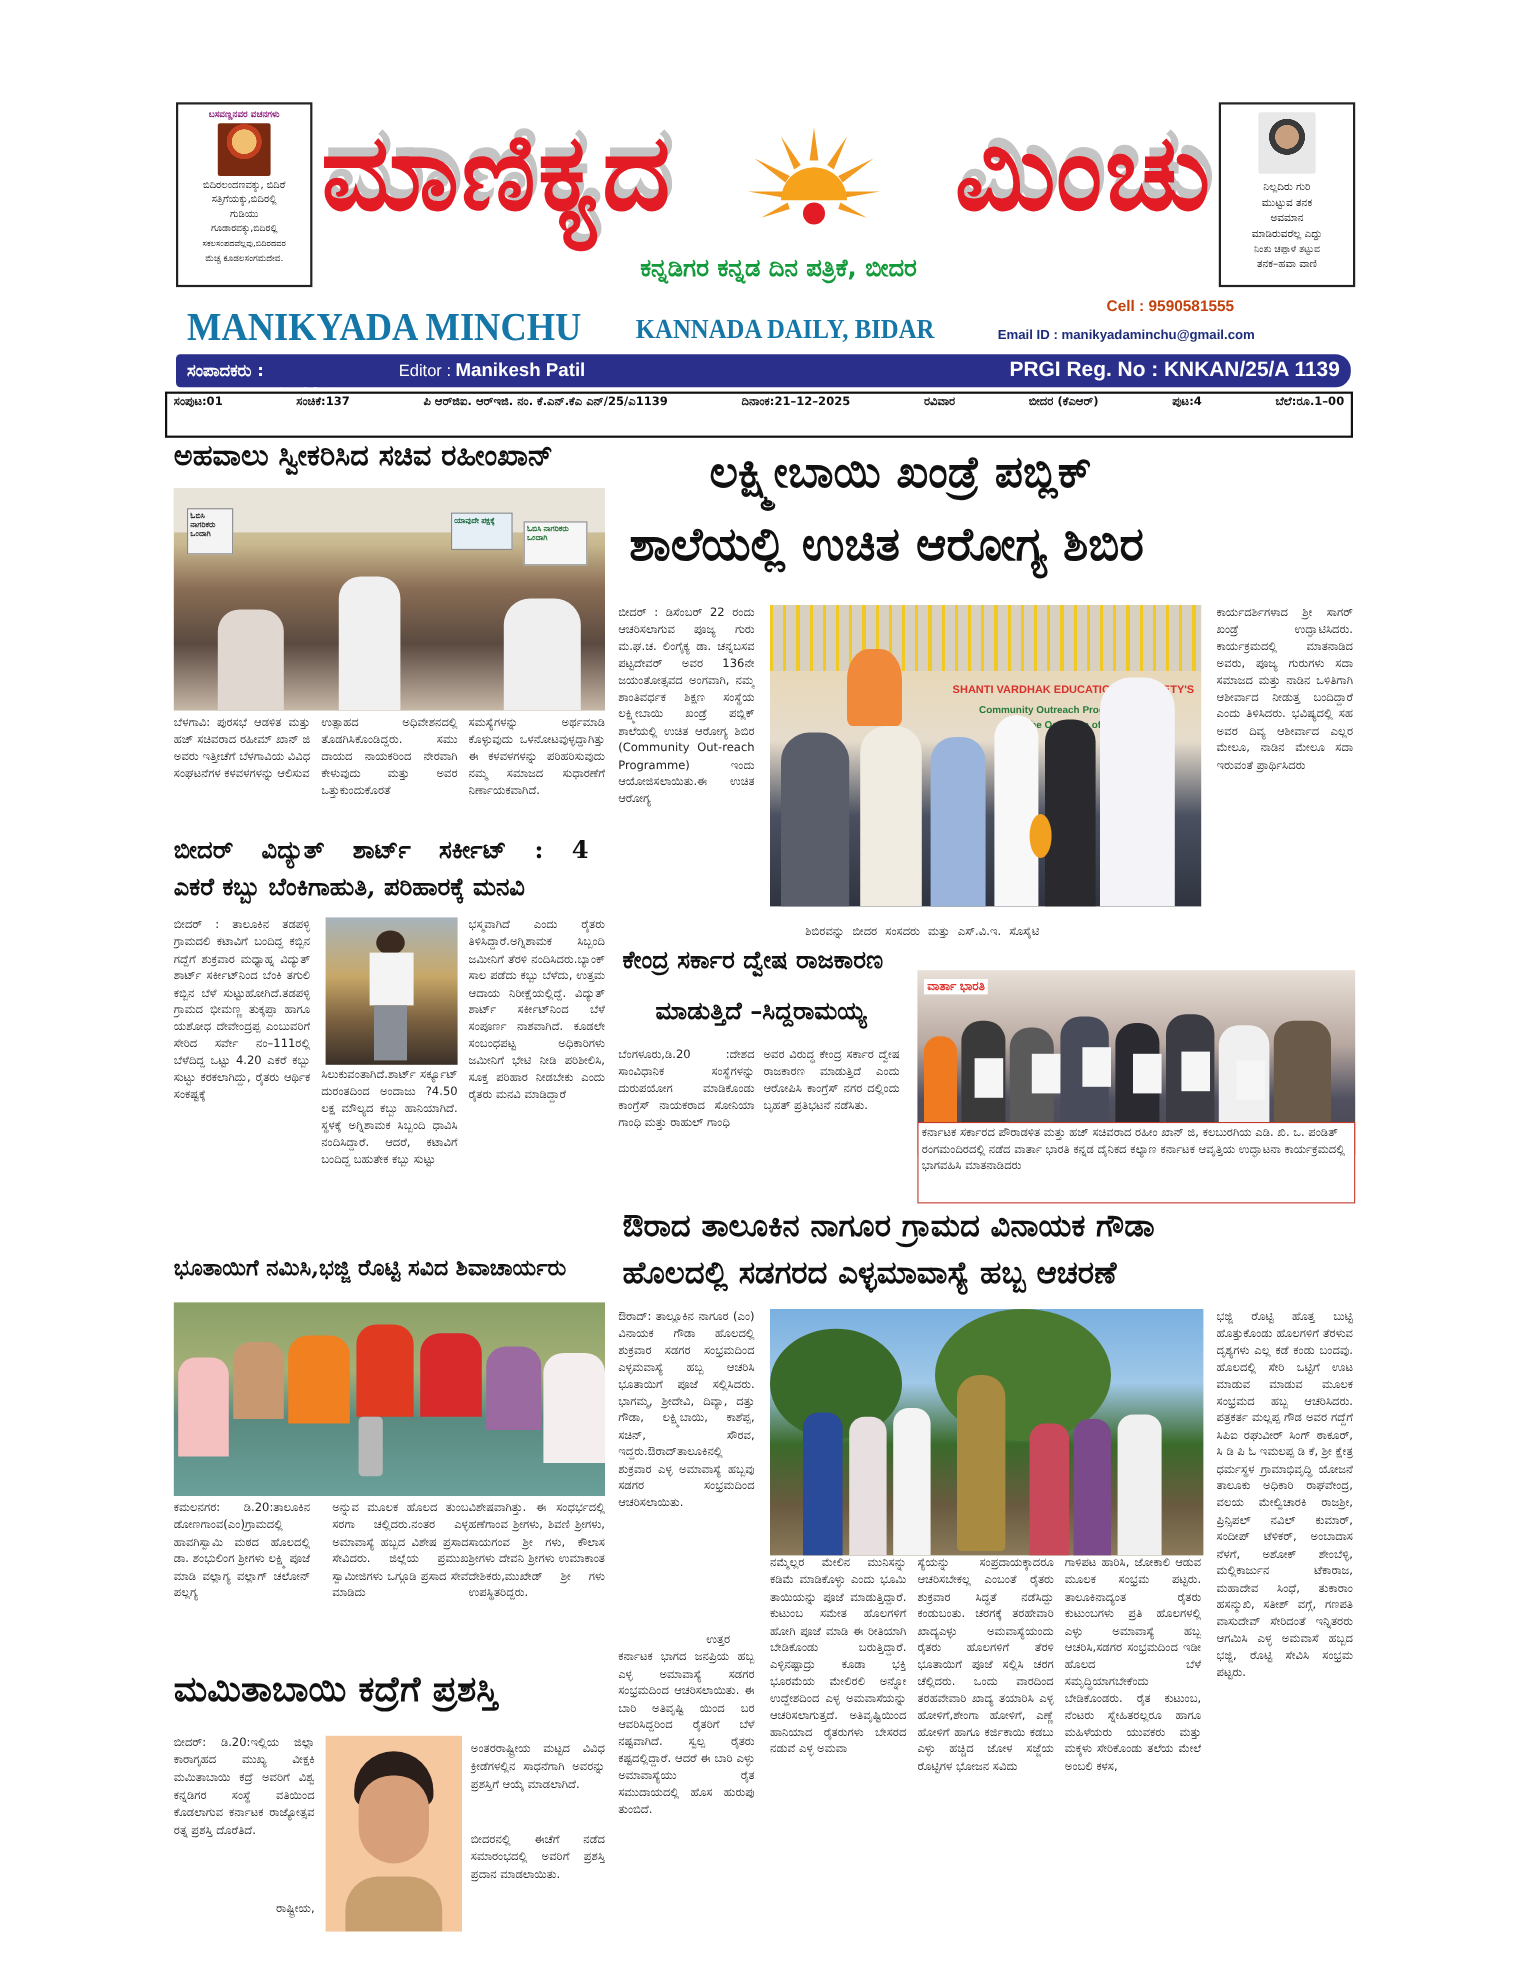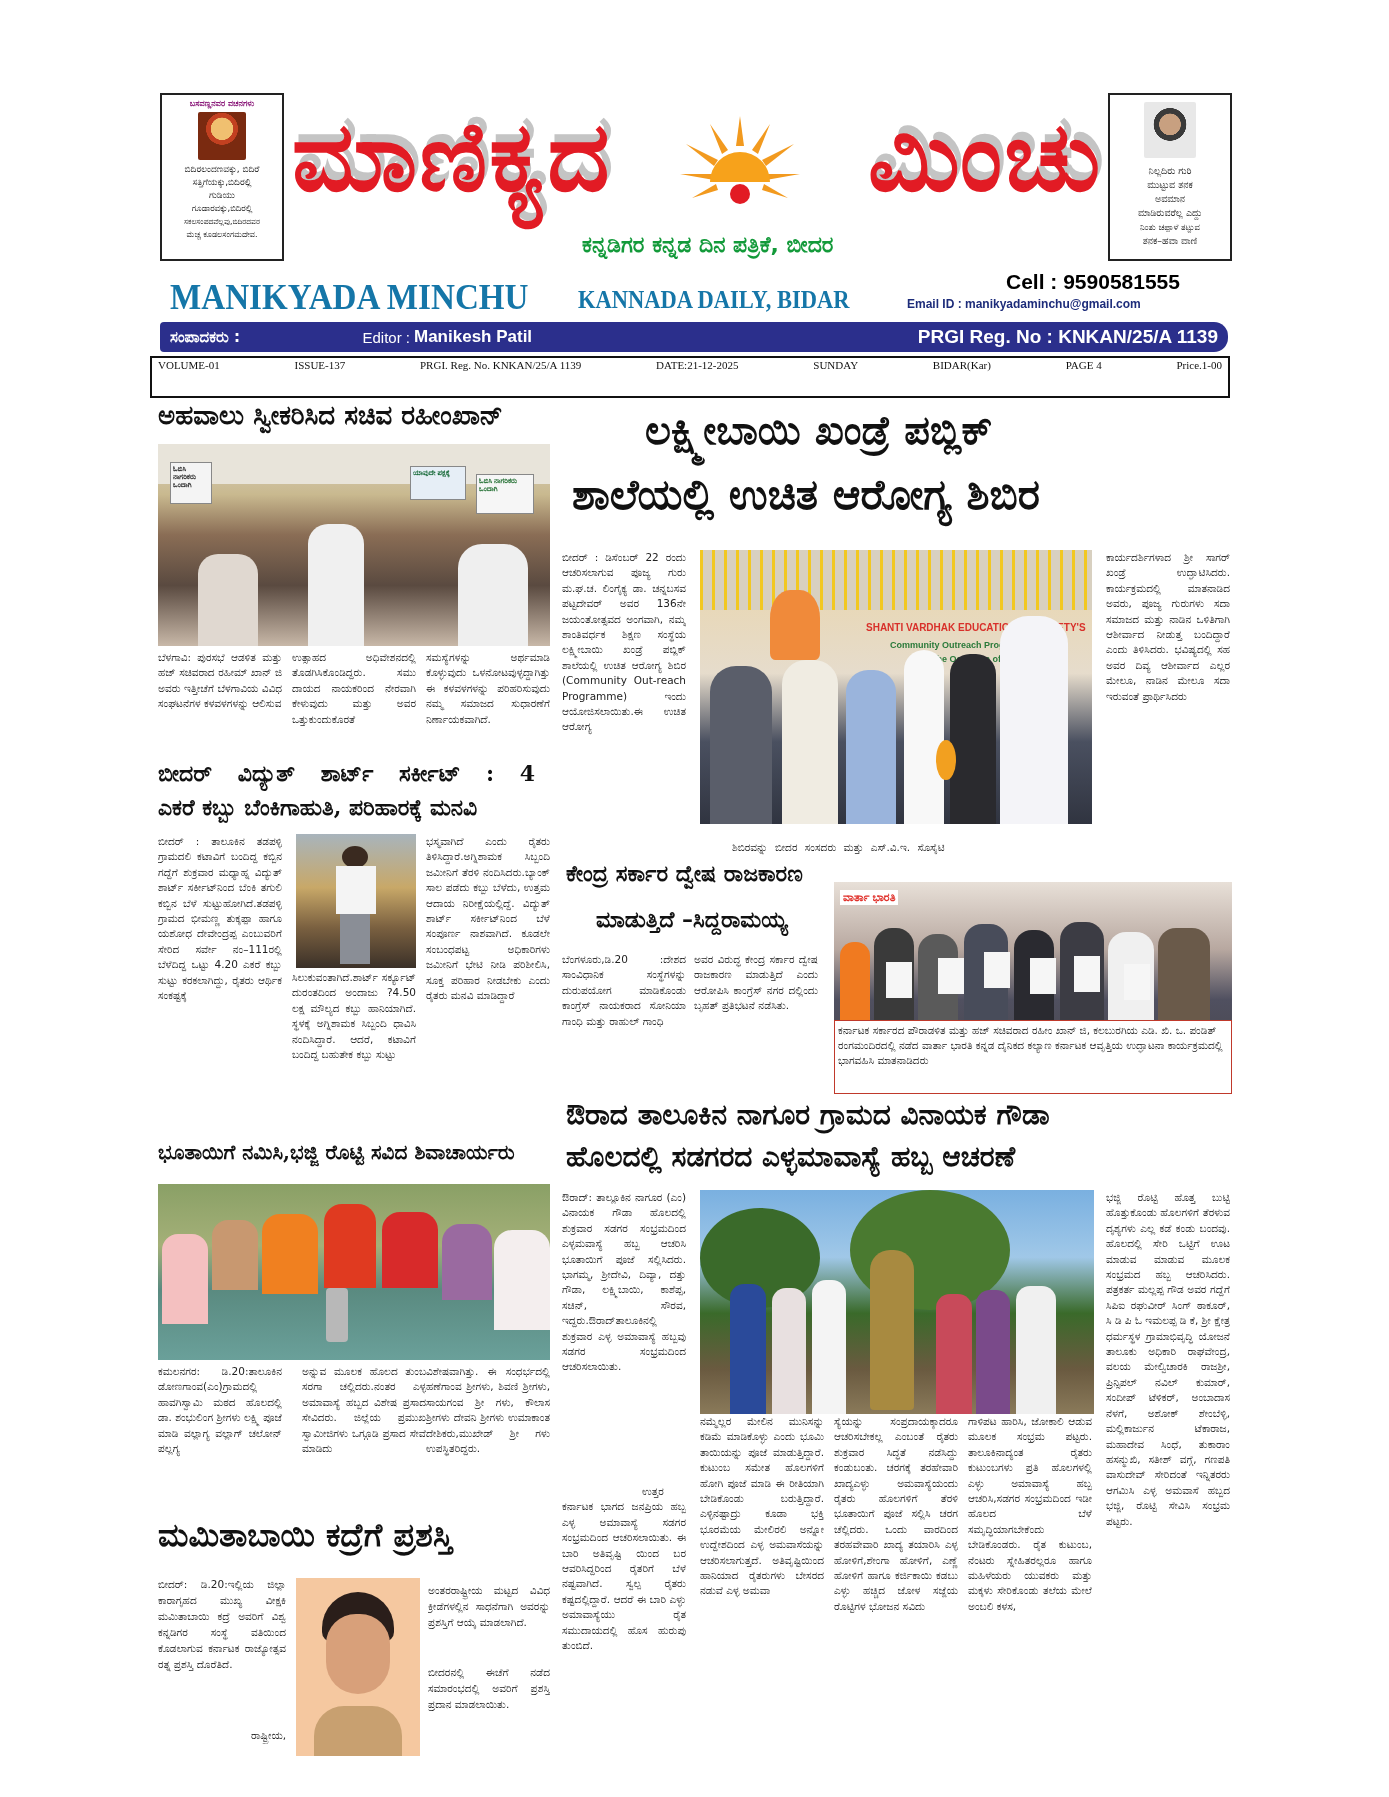--- a/index.html
+++ b/index.html
@@ -10,21 +10,21 @@
   .side-box .tiny-title { color: #8b1a7a; font-size: 8px; font-weight: bold; line-height: 10px; }
   .portrait { margin: 3px auto; width: 48px; height: 48px; border-radius: 2px; }
   .portrait.basava { background: radial-gradient(circle at 50% 35%, #f0c070 0 28%, #c24020 29% 40%, #7a2a10 41% 100%); }
   .portrait.saint { width: 52px; height: 56px; background: radial-gradient(circle at 50% 40%, #c8a080 0 25%, #3a3a3a 26% 38%, #e8e8e8 39% 100%); }
   .title-kn { position: absolute; left: 292px; top: 100px; font-family: "DejaVu Serif", serif; font-weight: bold; font-size: 96px; color: #e21b24; text-shadow: 4px -8px 0 #c4c4c4; letter-spacing: 2px; white-space: nowrap; }
   .title-kn.right { left: 868px; }
   .sun { position: absolute; left: 680px; top: 116px; width: 120px; height: 90px; }
   .tagline-kn { position: absolute; left: 582px; top: 232px; font-size: 22px; font-weight: bold; color: #139a3a; white-space: nowrap; }
   .brand-en { position: absolute; left: 170px; top: 276px; font-family: "Liberation Serif", serif; font-weight: bold; font-size: 36px; color: #1576a8; white-space: nowrap; letter-spacing: 0px; transform: scaleX(0.92); transform-origin: left; }
   .brand-sub { position: absolute; left: 578px; top: 286px; font-family: "Liberation Serif", serif; font-weight: bold; font-size: 25px; color: #1576a8; white-space: nowrap; transform: scaleX(0.9); transform-origin: left; }
-  .cell { position: absolute; left: 1006px; top: 270px; font-family: "Liberation Sans", sans-serif; font-weight: bold; font-size: 21px; color: #000000; white-space: nowrap; }
+  .cell { position: absolute; left: 1006px; top: 270px; font-family: "Liberation Sans", sans-serif; font-weight: bold; font-size: 14px; color: #c2410c; white-space: nowrap; }
   .email { position: absolute; left: 907px; top: 297px; font-family: "Liberation Sans", sans-serif; font-weight: bold; font-size: 12px; color: #1d2c7a; white-space: nowrap; }
   .editor-bar { position: absolute; left: 160px; top: 322px; width: 1068px; height: 30px; background: #2b2f8c; border-radius: 4px 14px 14px 4px; color: #fff; display: flex; align-items: center; padding: 0 10px; }
   .editor-bar .kn { font-size: 15px; font-weight: bold; text-align: right; }
   .editor-bar .kn-big { font-size: 17px; font-weight: bold; margin-left: 6px; margin-top: 43px; }
   .editor-bar .en-small { font-family: "Liberation Sans", sans-serif; font-size: 15px; margin-left: 10px; }
   .editor-bar .en-bold { font-family: "Liberation Sans", sans-serif; font-size: 17px; font-weight: bold; margin-left: 4px; }
   .editor-bar .prgi { margin-left: auto; font-family: "Liberation Sans", sans-serif; font-size: 19px; font-weight: bold; }
 
   .info-box { position: absolute; left: 150px; top: 356px; width: 1080px; height: 42px; border: 2px solid #111; font-family: "Liberation Serif", serif; font-size: 11px; }
   .info-row { display: flex; justify-content: space-between; padding: 1px 6px; white-space: nowrap; }
@@ -88,29 +88,29 @@
 
 <div class="editor-bar">
   <span class="kn">ಸಂಪಾದಕರು :</span>
   <span class="kn-big">ಮಾಣಿಕೇಶ ಪಾಟೀಲ</span>
   <span class="en-small">Editor :</span>
   <span class="en-bold">Manikesh Patil</span>
   <span class="prgi">PRGI Reg. No : KNKAN/25/A 1139</span>
 </div>
 
 <div class="info-box">
-  <div class="info-row">
-    <span>VOLUME-01</span>
-    <span>ISSUE-137</span>
-    <span>PRGI. Reg. No. KNKAN/25/A 1139</span>
-    <span>DATE:21-12-2025</span>
-    <span>SUNDAY</span>
-    <span>BIDAR(Kar)</span>
-    <span>PAGE 4</span>
-    <span>Price.1-00</span>
+  <div class="info-row kn-row">
+    <span>ಸಂಪುಟ:01</span>
+    <span>ಸಂಚಿಕೆ:137</span>
+    <span>ಪಿ ಆರ್‌ಜಿಐ. ಆರ್‌ಇಜಿ. ನಂ. ಕೆ.ಎನ್.ಕೆಎ ಎನ್/25/ಎ1139</span>
+    <span>ದಿನಾಂಕ:21–12–2025</span>
+    <span>ರವಿವಾರ</span>
+    <span>ಬೀದರ (ಕೆಎಆರ್)</span>
+    <span>ಪುಟ:4</span>
+    <span>ಬೆಲೆ:ರೂ.1–00</span>
   </div>
 </div>
 
 <div class="hl" style="left:158px; top:400px; font-size:26px;">ಅಹವಾಲು ಸ್ವೀಕರಿಸಿದ ಸಚಿವ ರಹೀಂಖಾನ್</div>
 <div class="photo" style="left:158px; top:444px; width:392px; height:202px; background: linear-gradient(180deg,#d8d2c6 0%,#c9b98f 25%,#8a6d55 45%,#5a4a40 70%,#c8b8a8 100%);">
   <div style="position:absolute; left:0; top:0; right:0; height:40px; background:#e8e4da;"></div>
   <div class="lbl" style="left:12px; top:18px; width:42px; height:42px; background:#f4f4f4; border:1px solid #888; font-size:7px; color:#222; white-space:normal; padding:2px;">ಓಬಿಸಿ ನಾಗರಿಕರು ಒಂದಾಗಿ</div>
   <div class="lbl" style="left:252px; top:22px; width:56px; height:34px; background:#e6eef6; border:1px solid #888; font-size:7px; color:#163; white-space:normal; padding:2px;">ಯಾವುದೇ ಪಕ್ಷಕ್ಕೆ</div>
   <div class="lbl" style="left:318px; top:30px; width:58px; height:40px; background:#f6f6f6; border:1px solid #888; font-size:7px; color:#1a6a2a; white-space:normal; padding:2px;">ಓಬಿಸಿ ನಾಗರಿಕರು ಒಂದಾಗಿ</div>
   <div style="position:absolute; left:150px; top:80px; width:56px; height:122px; background:#f0f0f0; border-radius:20px 20px 0 0;"></div>

